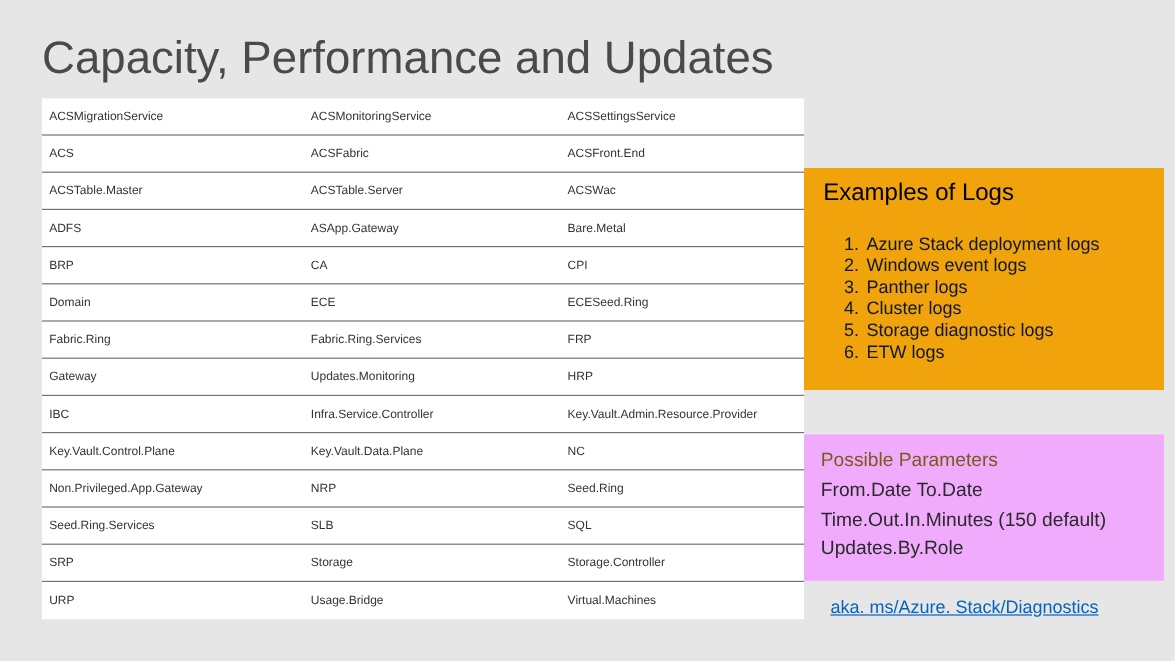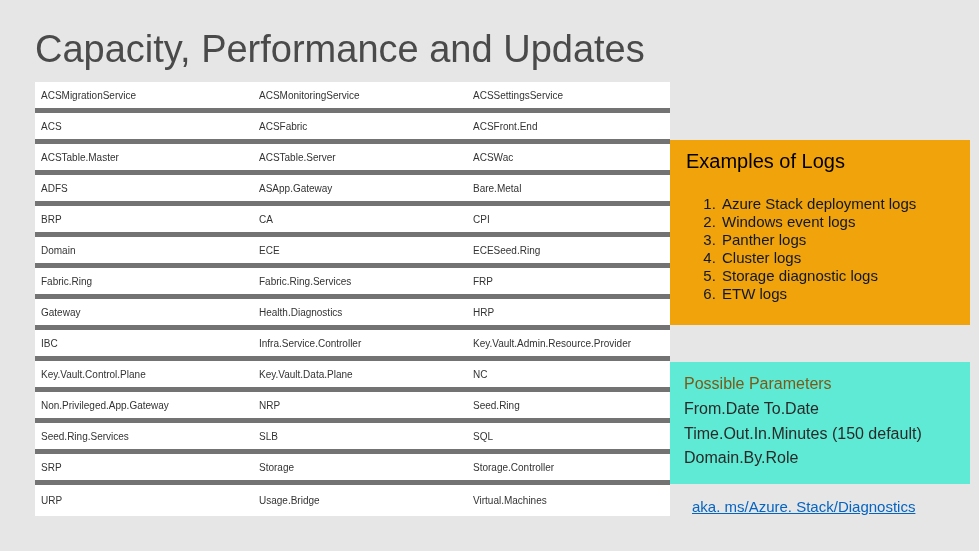--- a/index.html
+++ b/index.html
@@ -26,21 +26,21 @@
   }
   .table-area {
     position: absolute;
     top: 82px;
     left: 35px;
     width: 635px;
     background: #ffffff;
   }
   .row {
     display: flex;
-    border-bottom: 5px solid #737373;
+    border-bottom: 1px solid #737373;
     height: 31px;
     align-items: center;
   }
   .row:last-child { border-bottom: none; }
   .cell {
     font-size: 10px;
     color: #333;
     flex: 1;
     padding-left: 6px;
     white-space: nowrap;
@@ -74,21 +74,21 @@
     margin-bottom: 1px;
     padding-left: 2px;
   }
 
   .params-box {
     position: absolute;
     top: 362px;
     left: 670px;
     width: 300px;
     height: 122px;
-    background: #5eead4;
+    background: #f0abfc;
     padding: 10px 14px;
     font-size: 16px;
     color: #2a2a2a;
     line-height: 1.55;
   }
   .params-title { color: #7a5a1a; font-size: 16px; }
 
   .link {
     position: absolute;
     top: 498px;
@@ -135,21 +135,21 @@
         <div class="cell">ECE</div>
         <div class="cell">ECESeed.Ring</div>
       </div>
       <div class="row">
         <div class="cell">Fabric.Ring</div>
         <div class="cell">Fabric.Ring.Services</div>
         <div class="cell">FRP</div>
       </div>
       <div class="row">
         <div class="cell">Gateway</div>
-        <div class="cell">Health.Diagnostics</div>
+        <div class="cell">Updates.Monitoring</div>
         <div class="cell">HRP</div>
       </div>
       <div class="row">
         <div class="cell">IBC</div>
         <div class="cell">Infra.Service.Controller</div>
         <div class="cell">Key.Vault.Admin.Resource.Provider</div>
       </div>
       <div class="row">
         <div class="cell">Key.Vault.Control.Plane</div>
         <div class="cell">Key.Vault.Data.Plane</div>
@@ -186,18 +186,18 @@
         <li>Cluster logs</li>
         <li>Storage diagnostic logs</li>
         <li>ETW logs</li>
       </ol>
 </div>
 
 <div class="params-box">
   <div class="params-title">Possible Parameters</div>
   <div>From.Date To.Date</div>
   <div>Time.Out.In.Minutes (150 default)</div>
-  <div>Domain.By.Role</div>
+  <div>Updates.By.Role</div>
 </div>
 
 <a class="link">aka. ms/Azure. Stack/Diagnostics</a>
 
 </div>
 
 </body></html>

